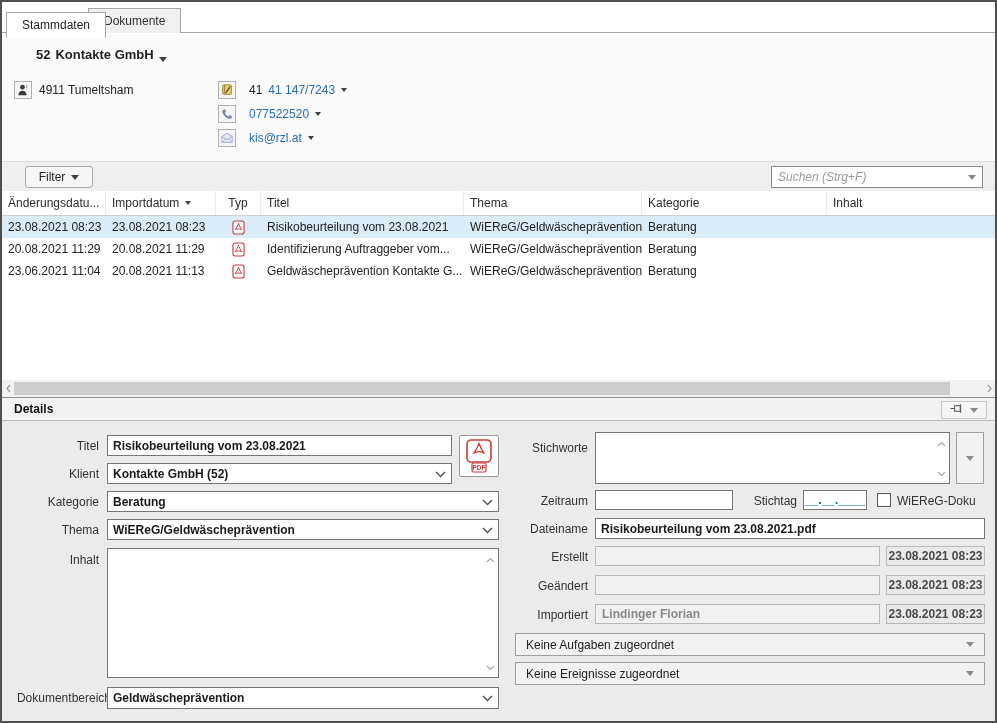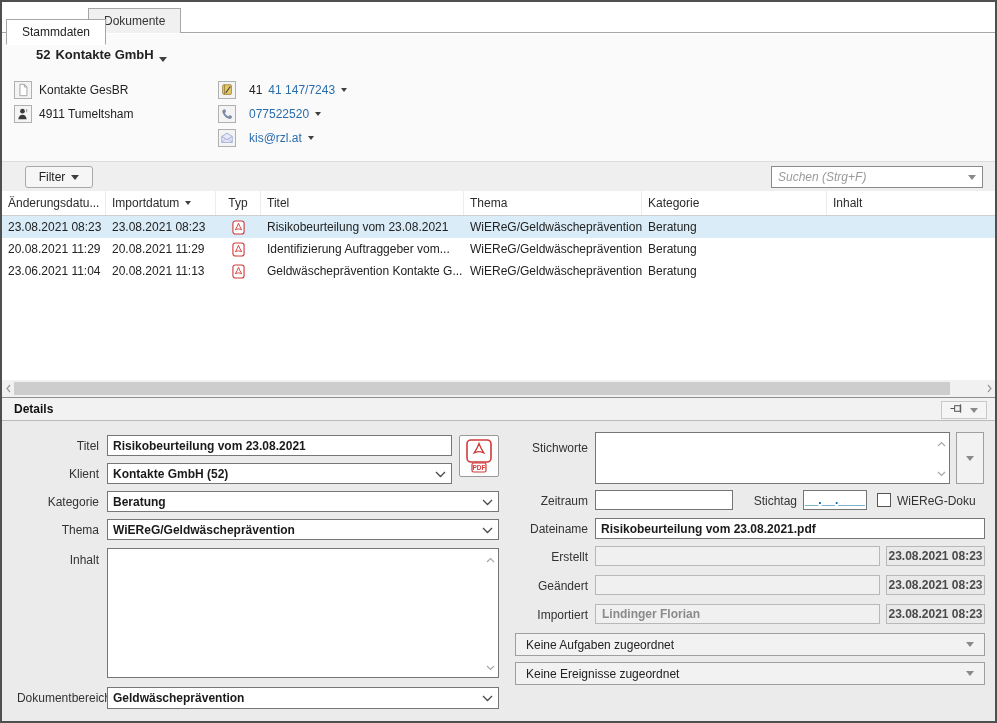--- a/index.html
+++ b/index.html
@@ -5,21 +5,21 @@
   * { box-sizing: border-box; margin: 0; padding: 0; }
   html,body { background:#ffffff; }
   body { font-family:"Liberation Sans", sans-serif; font-size:12px; color:#222; }
 
   .window { position:relative; width:997px; height:723px; border:2px solid #4f4f4f;
             background:#ffffff; overflow:hidden; }
 
   
   .tabbar { position:absolute; left:0; top:5px; width:100%; height:26px;
             border-bottom:1px solid #a6a6a6; background:#fff; }
-  .tab { position:absolute; top:12px; height:26px; display:flex; align-items:center;
+  .tab { position:absolute; top:5px; height:26px; display:flex; align-items:center;
          padding:0 15px; border:1px solid #a6a6a6; cursor:default; }
   .tab.active { left:4px; background:#fff; border-bottom:1px solid #fff; z-index:2; }
   .tab.inactive { left:86px; top:1px; height:25px; background:#f0f0f0; border-bottom:none; color:#333; }
 
   
   .client-area { position:absolute; left:0; top:32px; width:100%; height:127px; background:#fafafa; }
   .client-title { position:absolute; left:34px; top:13px; font-size:13px; font-weight:bold;
                   display:flex; align-items:flex-end; gap:5px; }
   .contact-grid { position:absolute; left:12px; top:44px; }
   .contact-row { display:flex; align-items:center; height:24px; }
@@ -126,29 +126,20 @@
     <div class="client-title">
       <span>52</span>
       <span>Kontakte GmbH</span>
       <span class="tri"></span>
     </div>
 
     <div class="contact-grid">
       <div class="contact-row">
         <span class="icon-box">
           <svg width="14" height="14" viewBox="0 0 16 16">
-              <path d="M4.5 1.5h5l3 3v10h-8z" fill="#fff" stroke="#9a9a9a"></path>
-              <path d="M9.5 1.5v3h3" fill="none" stroke="#9a9a9a"></path>
-            </svg>
-        </span>
-        <span>Kontakte GesBR</span>
-      </div>
-      <div class="contact-row">
-        <span class="icon-box">
-          <svg width="14" height="14" viewBox="0 0 16 16">
               <circle cx="7.4" cy="4.8" r="2.7" fill="#3a3a3a"></circle>
               <path d="M2.6 14c.6-3.6 2.3-5.2 4.8-5.2s4.2 1.6 4.8 5.2z" fill="#3a3a3a"></path>
               <line x1="12.2" y1="2.2" x2="12.2" y2="6" stroke="#9a9a9a" stroke-width="1.2"></line>
             </svg>
         </span>
         <span>4911 Tumeltsham</span>
       </div>
     </div>
 
     <div class="contact-col2">

